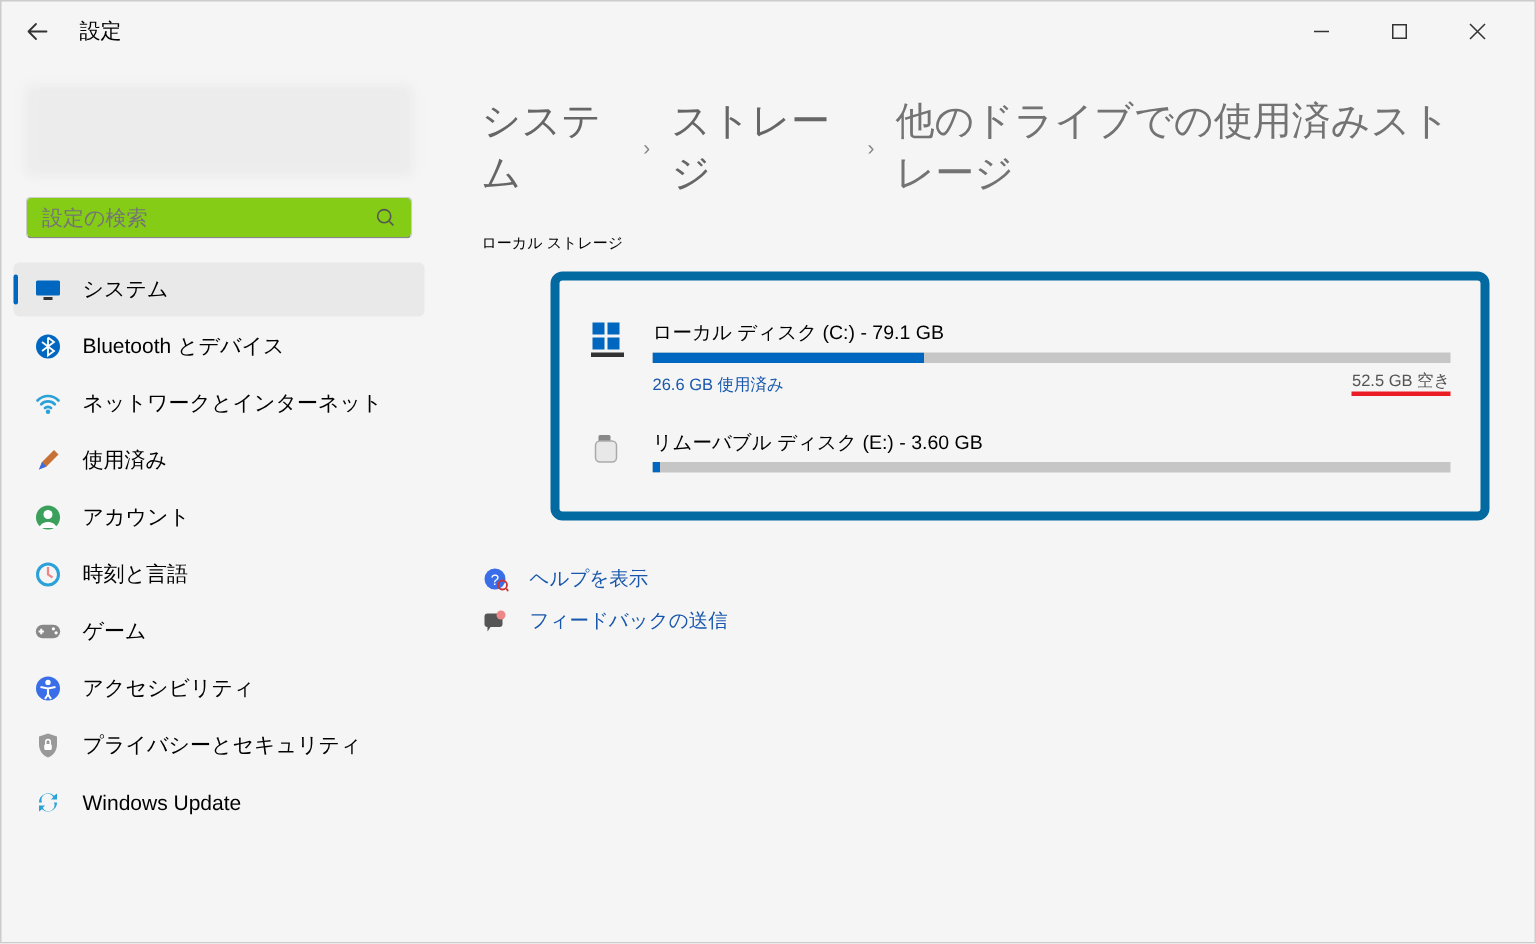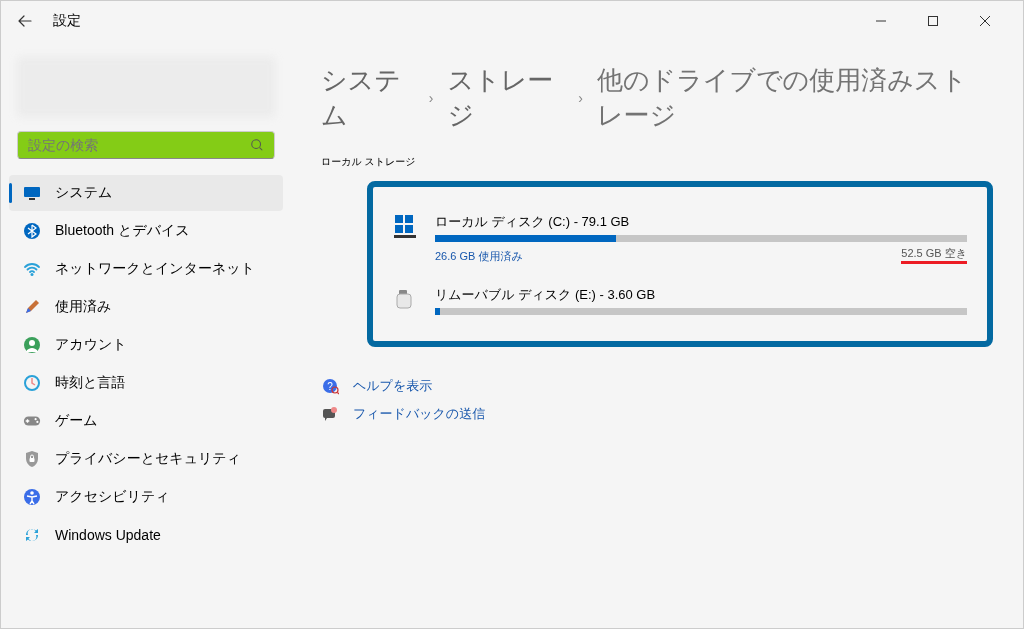--- a/index.html
+++ b/index.html
@@ -145,37 +145,37 @@
               <rect x="1" y="2" width="18" height="10" rx="5" fill="#888"></rect>
               <circle cx="14" cy="5" r="1.2" fill="#fff"></circle>
               <circle cx="16" cy="8" r="1.2" fill="#fff"></circle>
               <path d="M5 5v4M3 7h4" stroke="#fff" stroke-width="1.5"></path>
             </svg>
           </span>
         <span>ゲーム</span>
       </div>
       <div class="nav-item">
         <span class="nav-icon">
+            <svg width="18" height="18" viewBox="0 0 18 18">
+              <circle cx="9" cy="9" r="8" fill="#3a6de8"></circle>
+              <circle cx="9" cy="5" r="1.8" fill="#fff"></circle>
+              <path d="M4 8l5 1 5-1M9 9v4l-2 3m2-3 2 3" stroke="#fff" stroke-width="1.4" fill="none"></path>
+            </svg>
+          </span>
+        <span>アクセシビリティ</span>
+      </div>
+      <div class="nav-item">
+        <span class="nav-icon">
             <svg width="16" height="18" viewBox="0 0 16 18">
               <path d="M8 1l6 2v5c0 5-3 8-6 9-3-1-6-4-6-9V3l6-2z" fill="#999"></path>
               <rect x="5.5" y="8" width="5" height="4" rx="1" fill="#fff"></rect>
               <path d="M6.5 8V6.5a1.5 1.5 0 013 0V8" stroke="#fff" fill="none"></path>
             </svg>
           </span>
         <span>プライバシーとセキュリティ</span>
-      </div>
-      <div class="nav-item">
-        <span class="nav-icon">
-            <svg width="18" height="18" viewBox="0 0 18 18">
-              <circle cx="9" cy="9" r="8" fill="#3a6de8"></circle>
-              <circle cx="9" cy="5" r="1.8" fill="#fff"></circle>
-              <path d="M4 8l5 1 5-1M9 9v4l-2 3m2-3 2 3" stroke="#fff" stroke-width="1.4" fill="none"></path>
-            </svg>
-          </span>
-        <span>アクセシビリティ</span>
       </div>
       <div class="nav-item">
         <span class="nav-icon">
             <svg width="18" height="18" viewBox="0 0 18 18">
               <path d="M3 9a6 6 0 0110-4.5L15 3v4h-4l1.5-1.5A4 4 0 005 9M15 9a6 6 0 01-10 4.5L3 15v-4h4l-1.5 1.5A4 4 0 0013 9" fill="#2aa1d8"></path>
             </svg>
           </span>
         <span>Windows Update</span>
       </div>
     </div>

